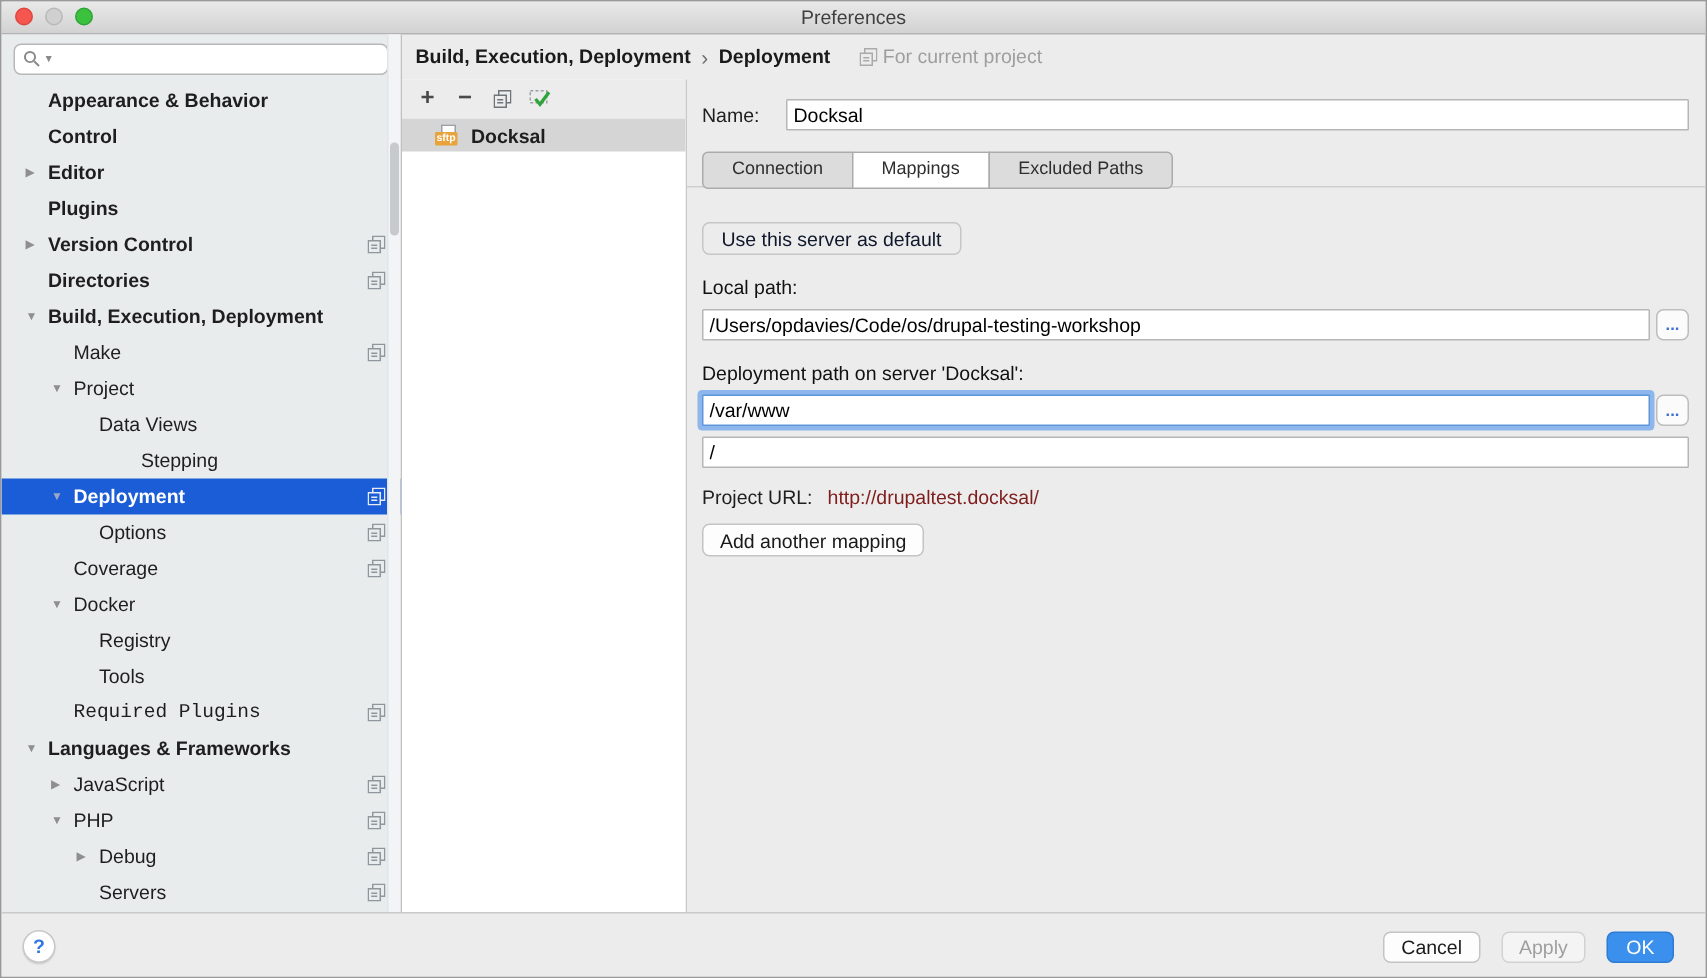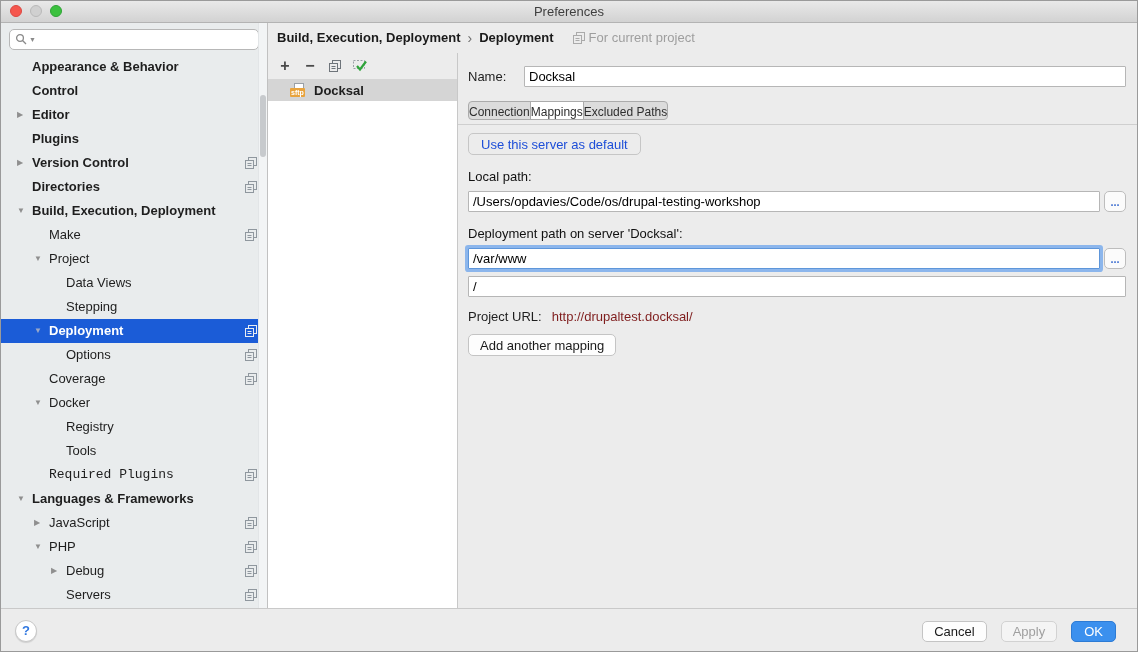--- a/index.html
+++ b/index.html
@@ -61,26 +61,26 @@
 
   
   .content { flex:1; background:#ececec; padding:13px 11px 0 10px; min-width:0; }
   .name-row { display:flex; align-items:center; height:21px; }
   .name-row label { width:56px; flex:none; }
   .text-field { height:21px; border:1px solid #b6b6b6; background:#fff; font-family:inherit; font-size:13px; padding:0 4px; outline:none; border-radius:1px; color:#000; }
   .name-input { flex:1; }
   .tabs-row { margin-top:14px; height:24px; position:relative; }
   .tabs-row::after { content:""; position:absolute; left:-10px; right:-11px; bottom:0; border-bottom:1px solid #cfcfcf; }
   .tabs { display:inline-flex; position:relative; z-index:1; }
-  .tab { height:19px; line-height:20px; padding:0 0; font-size:12px; color:#2e2e2e; background:#dcdcdc; border:1px solid #ababab; margin-left:-1px; cursor:default; }
+  .tab { height:25px; line-height:20px; padding:0 19px; font-size:12px; color:#2e2e2e; background:#dcdcdc; border:1px solid #ababab; margin-left:-1px; cursor:default; }
   .tab:first-child { border-radius:4px 0 0 4px; margin-left:0; }
   .tab:last-child { border-radius:0 4px 4px 0; }
   .tab.active { background:#ffffff; }
   .soft-btn { font-family:inherit; font-size:13px; height:22px; border-radius:5px; border:1px solid #c6c6c6; background:transparent; padding:0 12px; color:#1a1a1a; }
-  .default-btn { margin-top:8px; display:block; color:#1d4ed8; }
+  .default-btn { margin-top:23px; display:block; color:#0f172a; }
   .field-label { margin-top:14px; color:#111; }
   .field-row { margin-top:7px; display:flex; align-items:center; gap:4px; }
   .field-row .text-field { flex:1; }
   .browse-btn { width:22px; height:21px; flex:none; border:1px solid #bdbdbd; border-radius:5px; background:#fbfbfb; color:#3e6fd0; font-weight:700; font-size:11px; line-height:12px; font-family:inherit; }
   .text-field.focused { border:1px solid #5e96da; box-shadow:0 0 0 3px #8cb6ec; }
   .url-row { margin-top:12px; display:flex; align-items:center; gap:10px; }
   .link { color:#7f1d1d; text-decoration:none; }
   .white-btn { font-family:inherit; font-size:13px; height:22px; border-radius:5px; border:1px solid #c4c4c4; background:#fdfdfd; padding:0 11px; color:#1a1a1a; }
   .add-mapping { margin-top:10px; display:block; }
 
@@ -176,21 +176,21 @@
             </span>
           </div>
           <div class="tree-row" style="padding-left: 31px;">
             <span class="arrow">▼</span>
             <span class="tree-label">Project</span>
           </div>
           <div class="tree-row" style="padding-left: 48px;">
             <span class="arrow"></span>
             <span class="tree-label">Data Views</span>
           </div>
-          <div class="tree-row" style="padding-left: 48px;">
+          <div class="tree-row" style="padding-left: 48px; margin-left: 28px;">
             <span class="arrow"></span>
             <span class="tree-label">Stepping</span>
           </div>
           <div class="tree-row selected bold" style="padding-left: 31px;">
             <span class="arrow">▼</span>
             <span class="tree-label">Deployment</span>
             <span class="badge-icon">
               <svg width="12" height="12" viewBox="0 0 12 12">
                 <rect x="3.5" y="0.5" width="8" height="8" fill="none" stroke="currentColor"></rect>
                 <rect x="0.5" y="3.5" width="8" height="8" style="fill:var(--row-bg,#e9eced)" stroke="currentColor"></rect>

